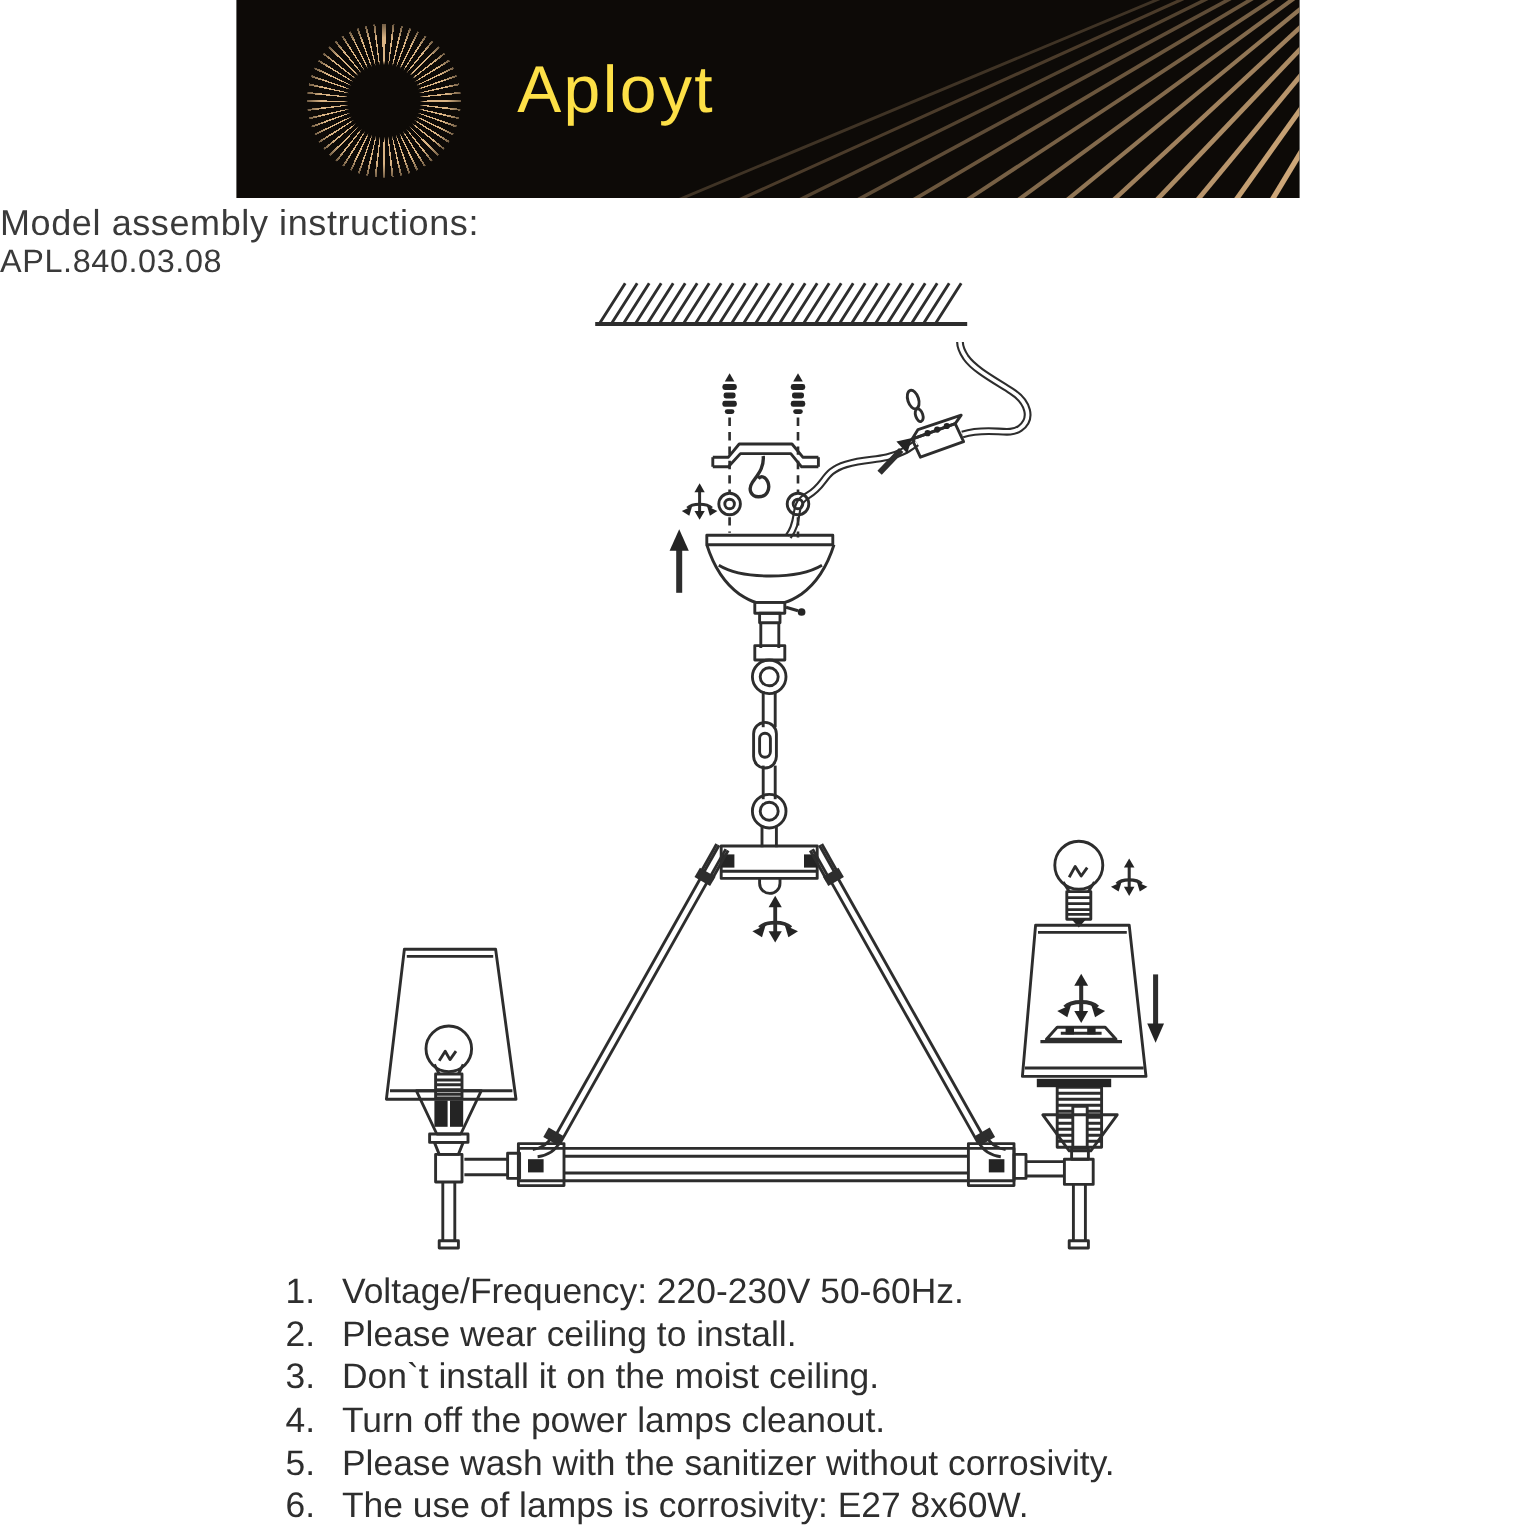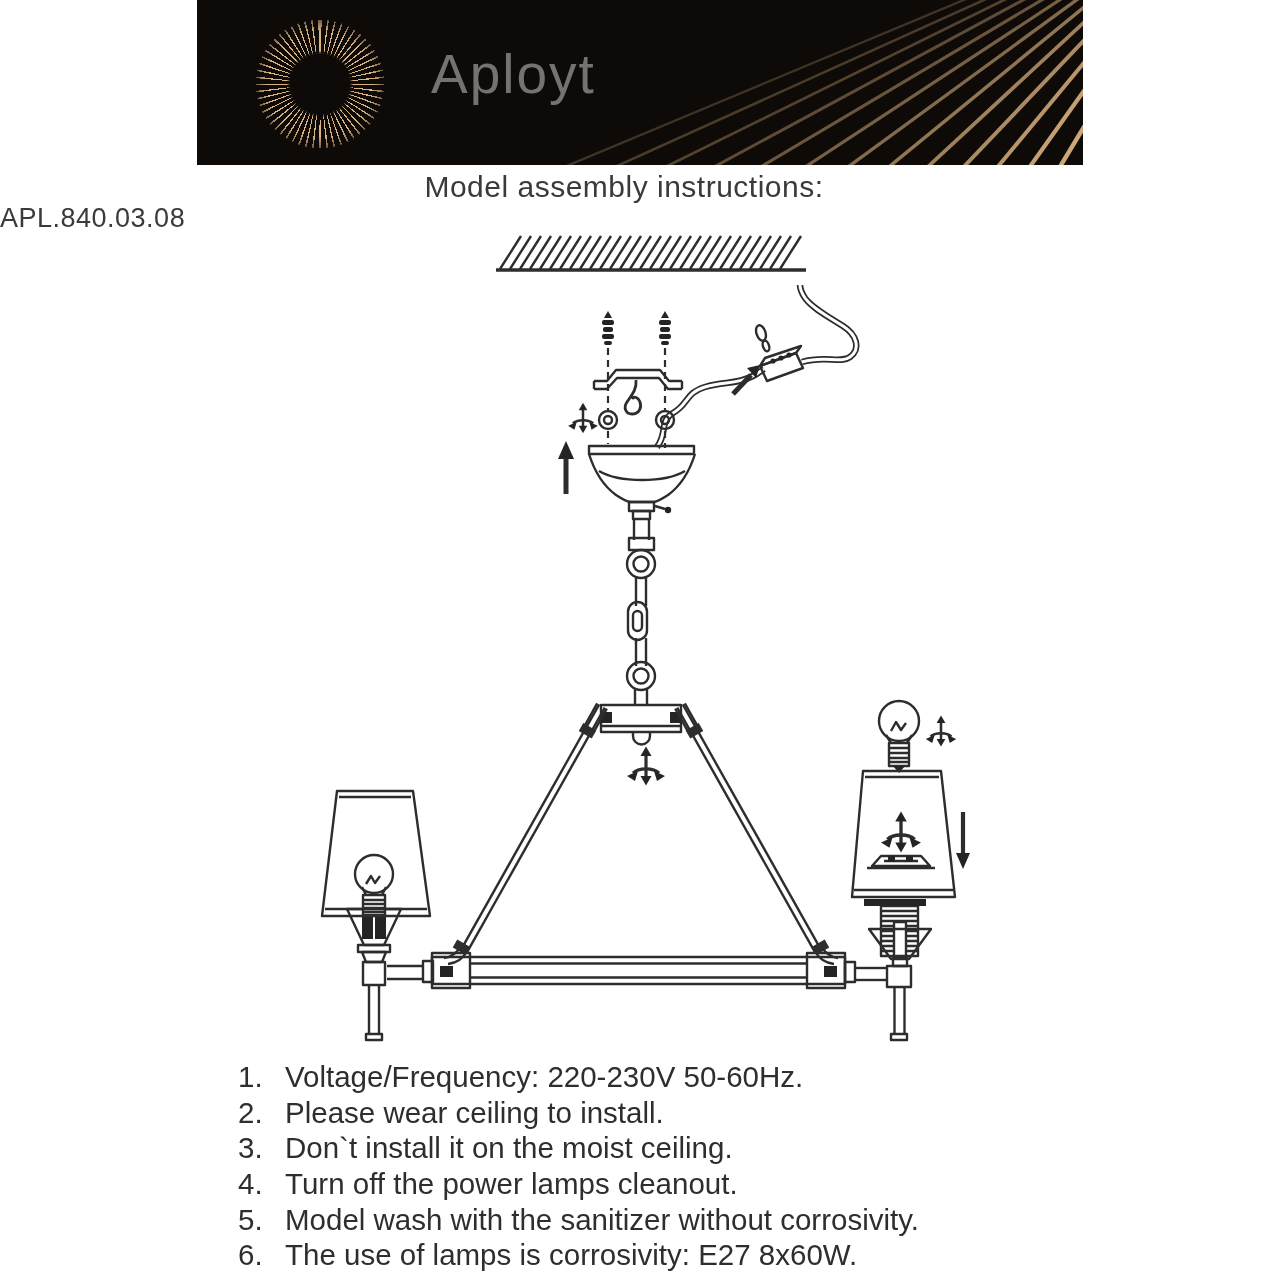--- a/index.html
+++ b/index.html
@@ -5,24 +5,24 @@
   html,body{margin:0;padding:0;background:#ffffff;}
   .page{position:relative;width:1280px;height:1280px;background:#ffffff;overflow:hidden;
         font-family:"Liberation Sans",sans-serif;}
   
   .banner{position:absolute;left:197px;top:0;width:886px;height:165px;background:#0d0a07;overflow:hidden;}
   .rays{position:absolute;inset:0;width:886px;height:165px;}
   .starburst{position:absolute;left:59px;top:20px;width:128px;height:128px;border-radius:50%;
      background:repeating-conic-gradient(rgba(228,188,138,.95) 0deg 1.5deg, rgba(13,10,7,0) 1.5deg 6.4deg);}
   .starburst::before{content:"";position:absolute;inset:0;border-radius:50%;
      background:radial-gradient(circle,#0d0a07 0 33%,rgba(13,10,7,0) 37% 58%,#0d0a07 83%);}
-  .brand{position:absolute;left:234px;top:44px;font-size:55px;line-height:60px;color:#737373;
+  .brand{position:absolute;left:234px;top:44px;font-size:55px;line-height:60px;color:#fde047;
      letter-spacing:2px;font-weight:400;}
   
-  .title{position:absolute;left:0;top:170px;width:1248px;text-align:center;font-size:30px;
+  .title{position:absolute;left:0;top:170px;width:1248px;text-align:left;font-size:30px;
      color:#3a3a3a;font-weight:500;letter-spacing:.5px;z-index:3;}
   .model{position:absolute;left:0;top:203px;width:1280px;text-align:left;font-size:27px;
      color:#3a3a3a;font-weight:500;letter-spacing:.5px;z-index:3;}
   
   .diagram{position:absolute;left:0;top:0;width:1280px;height:1280px;z-index:1;}
   
   .instructions{position:absolute;left:238px;top:1059px;width:900px;z-index:3;}
   .row{display:flex;height:35.7px;line-height:35.7px;font-size:29.5px;color:#2e2e2e;font-weight:500;}
   .row .num{width:47px;flex:0 0 47px;}
   .row .txt{white-space:nowrap;}
@@ -299,21 +299,21 @@
     <div class="row">
       <span class="num">3.</span>
       <span class="txt">Don`t install it on the moist ceiling.</span>
     </div>
     <div class="row">
       <span class="num">4.</span>
       <span class="txt">Turn off the power lamps cleanout.</span>
     </div>
     <div class="row">
       <span class="num">5.</span>
-      <span class="txt">Model wash with the sanitizer without corrosivity.</span>
+      <span class="txt">Please wash with the sanitizer without corrosivity.</span>
     </div>
     <div class="row">
       <span class="num">6.</span>
       <span class="txt">The use of lamps is corrosivity: E27 8x60W.</span>
     </div>
   </div>
 
 </div>
 
 </body></html>

